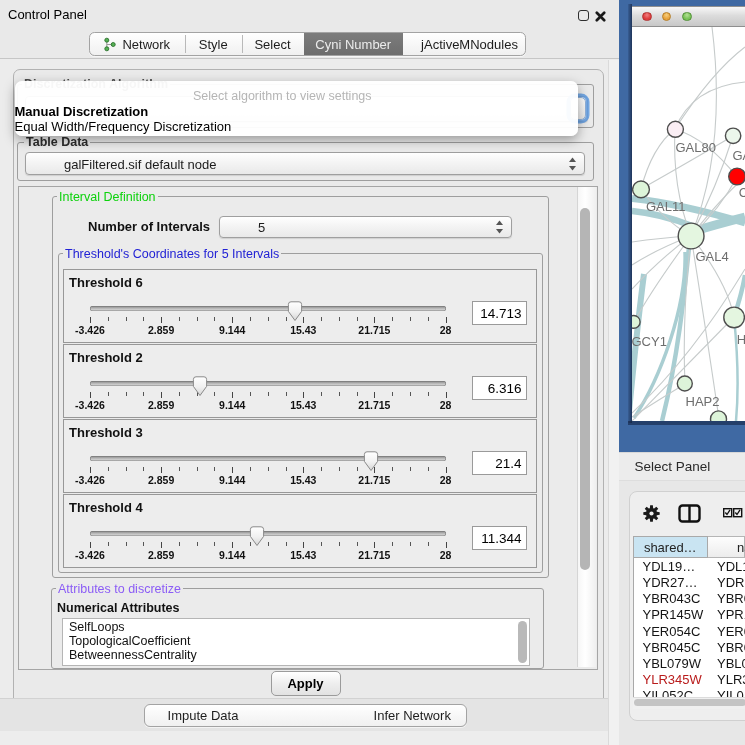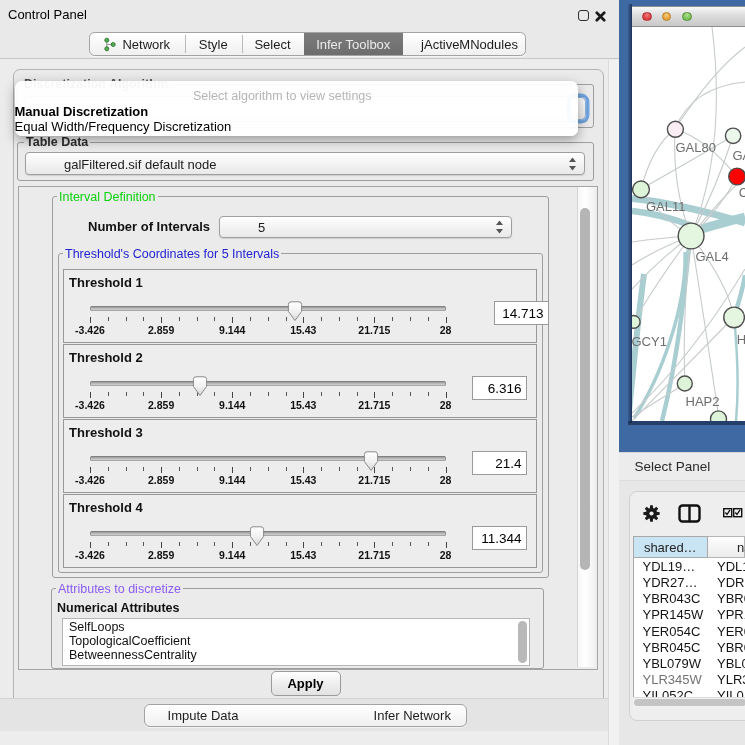--- a/index.html
+++ b/index.html
@@ -27,21 +27,21 @@
     <div class="seg" style="left:0px;width:95.5px;"><svg width="12" height="15" viewBox="0 0 12 15" style="margin-right:6px;">
         <path d="M2.8 3.2 V11.8 M2.8 7.5 H9" stroke="#9a9a9a" stroke-width="1.1" fill="none"></path>
         <circle cx="2.8" cy="3.2" r="2" fill="#55b055" stroke="#2c722c" stroke-width="0.9"></circle>
         <circle cx="9.2" cy="7.5" r="2" fill="#55b055" stroke="#2c722c" stroke-width="0.9"></circle>
         <circle cx="2.8" cy="11.8" r="2" fill="#55b055" stroke="#2c722c" stroke-width="0.9"></circle>
       </svg>Network</div>
     <div class="segdiv" style="left:95.5px;"></div>
     <div class="seg" style="left:95.5px;width:56.5px;">Style</div>
     <div class="segdiv" style="left:152.0px;"></div>
     <div class="seg" style="left:152.0px;width:62px;">Select</div>
-    <div class="seg" style="left:214.0px;width:99.5px;background:linear-gradient(180deg,#7c7c7c,#6d6d6d);color:#ececec;">Infer Toolbox</div>
+    <div class="seg" style="left:214.0px;width:99.5px;background:linear-gradient(180deg,#7c7c7c,#6d6d6d);color:#ececec;">Cyni Number</div>
     <div class="seg" style="left:313.5px;width:133px;">jActiveMNodules</div>
   </div>
 <div class="abs" style="left:13px;top:69px;width:589px;height:661px;border:1px solid #b2b2b2;border-radius:7px;background:#eaeaea;"></div>
 <div class="abs tb" style="left:17px;top:84px;width:575px;height:42px;"></div>
 <div class="tblabel" style="left:22px;top:77px;font-weight:bold;color:#4e4e4e;background:#eaeaea;">Discretization Algorithm</div>
 <div class="combo" style="left:25px;top:96px;width:561px;height:24px;"></div>
 <div class="abs" style="left:570px;top:97px;width:16px;height:23px;background:linear-gradient(180deg,#fdfdfd,#e8e8e8);border:1px solid #8fb0d8;border-radius:5px;box-shadow:0 0 0 3.5px rgba(96,156,226,0.85);box-sizing:border-box;"></div>
 <div class="abs tb" style="left:17px;top:142px;width:575px;height:37px;"></div>
 <div class="tblabel" style="left:24px;top:135px;font-weight:bold;color:#2d2d2d;background:#eaeaea;">Table Data</div>
 <div class="combo" style="left:25px;top:152px;width:558px;height:21px;">
@@ -60,21 +60,21 @@
 <div class="combo" style="left:219px;top:216px;width:291px;height:19.5px;">
     <div class="ctext">5</div>
     <svg class="stepper" width="9" height="14" viewBox="0 0 9 14">
       <path d="M4.5 0.5 L8 5 H1 Z" fill="#555"></path>
       <path d="M4.5 13.5 L8 9 H1 Z" fill="#555"></path>
     </svg>
   </div>
 <div class="abs tb" style="left:58px;top:253px;width:483px;height:318px;"></div>
 <div class="tblabel" style="left:63px;top:247px;color:#2222d5;background:#ebebeb;">Threshold's Coordinates for 5 Intervals</div>
 <div class="abs" style="left:63px;top:268.5px;width:471.5px;height:72.5px;border:1px solid #989898;background:#ededed;">
-    <div class="abs" style="left:5px;top:5.5px;font-size:13px;font-weight:bold;color:#111;">Threshold 1</div>
+    <div class="abs" style="left:5px;top:5.5px;font-size:13px;font-weight:bold;color:#111;">Threshold 6</div>
     <div class="abs" style="left:26px;top:36px;width:355.5px;height:5px;border-radius:2.5px;background:linear-gradient(180deg,#818181,#b5b5b5 45%,#e2e2e2);box-shadow:inset 0 0 0 0.5px #777;"></div>
     <div class="abs" style="left:26.00px;top:47.5px;width:1px;height:6px;background:#444;"></div>
     <div class="abs" style="left:43.77px;top:47.5px;width:1px;height:4px;background:#555;"></div>
     <div class="abs" style="left:61.55px;top:47.5px;width:1px;height:4px;background:#555;"></div>
     <div class="abs" style="left:79.32px;top:47.5px;width:1px;height:4px;background:#555;"></div>
     <div class="abs" style="left:2.00px;top:54px;width:48px;text-align:center;font-size:10.5px;font-weight:bold;color:#111;">-3.426</div>
     <div class="abs" style="left:97.10px;top:47.5px;width:1px;height:6px;background:#444;"></div>
     <div class="abs" style="left:114.88px;top:47.5px;width:1px;height:4px;background:#555;"></div>
     <div class="abs" style="left:132.65px;top:47.5px;width:1px;height:4px;background:#555;"></div>
     <div class="abs" style="left:150.42px;top:47.5px;width:1px;height:4px;background:#555;"></div>
@@ -99,21 +99,21 @@
     <svg class="abs" style="left:223.19px;top:31px;" width="16" height="21" viewBox="0 0 16 21">
 <defs>
         <linearGradient id="th1" x1="0" y1="0" x2="0" y2="1">
           <stop offset="0" stop-color="#ffffff"></stop>
           <stop offset="0.55" stop-color="#f0f0f0"></stop>
           <stop offset="1" stop-color="#d5d5d5"></stop>
         </linearGradient>
       </defs>
 <path d="M4 0.8 h8 a2.6 2.6 0 0 1 2.6 2.6 v7 L8 19.5 L1.4 10.4 v-7 A2.6 2.6 0 0 1 4 0.8 Z" fill="url(#th1)" stroke="#8a8a8a" stroke-width="1"></path>
     </svg>
-    <div class="abs" style="left:407.5px;top:31.5px;width:55px;height:24px;background:#fff;border:1px solid #9a9a9a;font-size:13.5px;color:#000;line-height:23px;text-align:right;padding-right:4px;box-sizing:border-box;margin-left:22px;">14.713</div>
+    <div class="abs" style="left:407.5px;top:31.5px;width:55px;height:24px;background:#fff;border:1px solid #9a9a9a;font-size:13.5px;color:#000;line-height:23px;text-align:right;padding-right:4px;box-sizing:border-box;">14.713</div>
   </div>
 <div class="abs" style="left:63px;top:343.5px;width:471.5px;height:72.5px;border:1px solid #989898;background:#ededed;">
     <div class="abs" style="left:5px;top:5.5px;font-size:13px;font-weight:bold;color:#111;">Threshold 2</div>
     <div class="abs" style="left:26px;top:36px;width:355.5px;height:5px;border-radius:2.5px;background:linear-gradient(180deg,#818181,#b5b5b5 45%,#e2e2e2);box-shadow:inset 0 0 0 0.5px #777;"></div>
     <div class="abs" style="left:26.00px;top:47.5px;width:1px;height:6px;background:#444;"></div>
     <div class="abs" style="left:43.77px;top:47.5px;width:1px;height:4px;background:#555;"></div>
     <div class="abs" style="left:61.55px;top:47.5px;width:1px;height:4px;background:#555;"></div>
     <div class="abs" style="left:79.32px;top:47.5px;width:1px;height:4px;background:#555;"></div>
     <div class="abs" style="left:2.00px;top:54px;width:48px;text-align:center;font-size:10.5px;font-weight:bold;color:#111;">-3.426</div>
     <div class="abs" style="left:97.10px;top:47.5px;width:1px;height:6px;background:#444;"></div>
@@ -348,18 +348,18 @@
     <div class="abs" style="left:9px;top:33.3px;font-size:13px;color:#151515;">YBR043C</div>
     <div class="abs" style="left:83.5px;top:33.3px;font-size:13px;color:#151515;">YBR0</div>
     <div class="abs" style="left:9px;top:49.4px;font-size:13px;color:#151515;">YPR145W</div>
     <div class="abs" style="left:83.5px;top:49.4px;font-size:13px;color:#151515;">YPR1</div>
     <div class="abs" style="left:9px;top:65.6px;font-size:13px;color:#151515;">YER054C</div>
     <div class="abs" style="left:83.5px;top:65.6px;font-size:13px;color:#151515;">YER0</div>
     <div class="abs" style="left:9px;top:81.8px;font-size:13px;color:#151515;">YBR045C</div>
     <div class="abs" style="left:83.5px;top:81.8px;font-size:13px;color:#151515;">YBR0</div>
     <div class="abs" style="left:9px;top:97.9px;font-size:13px;color:#151515;">YBL079W</div>
     <div class="abs" style="left:83.5px;top:97.9px;font-size:13px;color:#151515;">YBL0</div>
-    <div class="abs" style="left:9px;top:114.0px;font-size:13px;color:#737373;">YLR345W</div>
+    <div class="abs" style="left:9px;top:114.0px;font-size:13px;color:#b91c1c;">YLR345W</div>
     <div class="abs" style="left:83.5px;top:114.0px;font-size:13px;color:#151515;">YLR3</div>
     <div class="abs" style="left:9px;top:130.2px;font-size:13px;color:#151515;">YIL052C</div>
     <div class="abs" style="left:83.5px;top:130.2px;font-size:13px;color:#151515;">YIL0</div>
   </div>
 <div class="abs" style="left:632.5px;top:696.5px;width:112.5px;height:11.5px;background:#f0f0f0;border-top:1px solid #dcdcdc;"></div>
 <div class="abs" style="left:633.5px;top:698.5px;width:112px;height:7.5px;background:#c4c4c4;border-radius:4px;"></div>
 </body></html>

